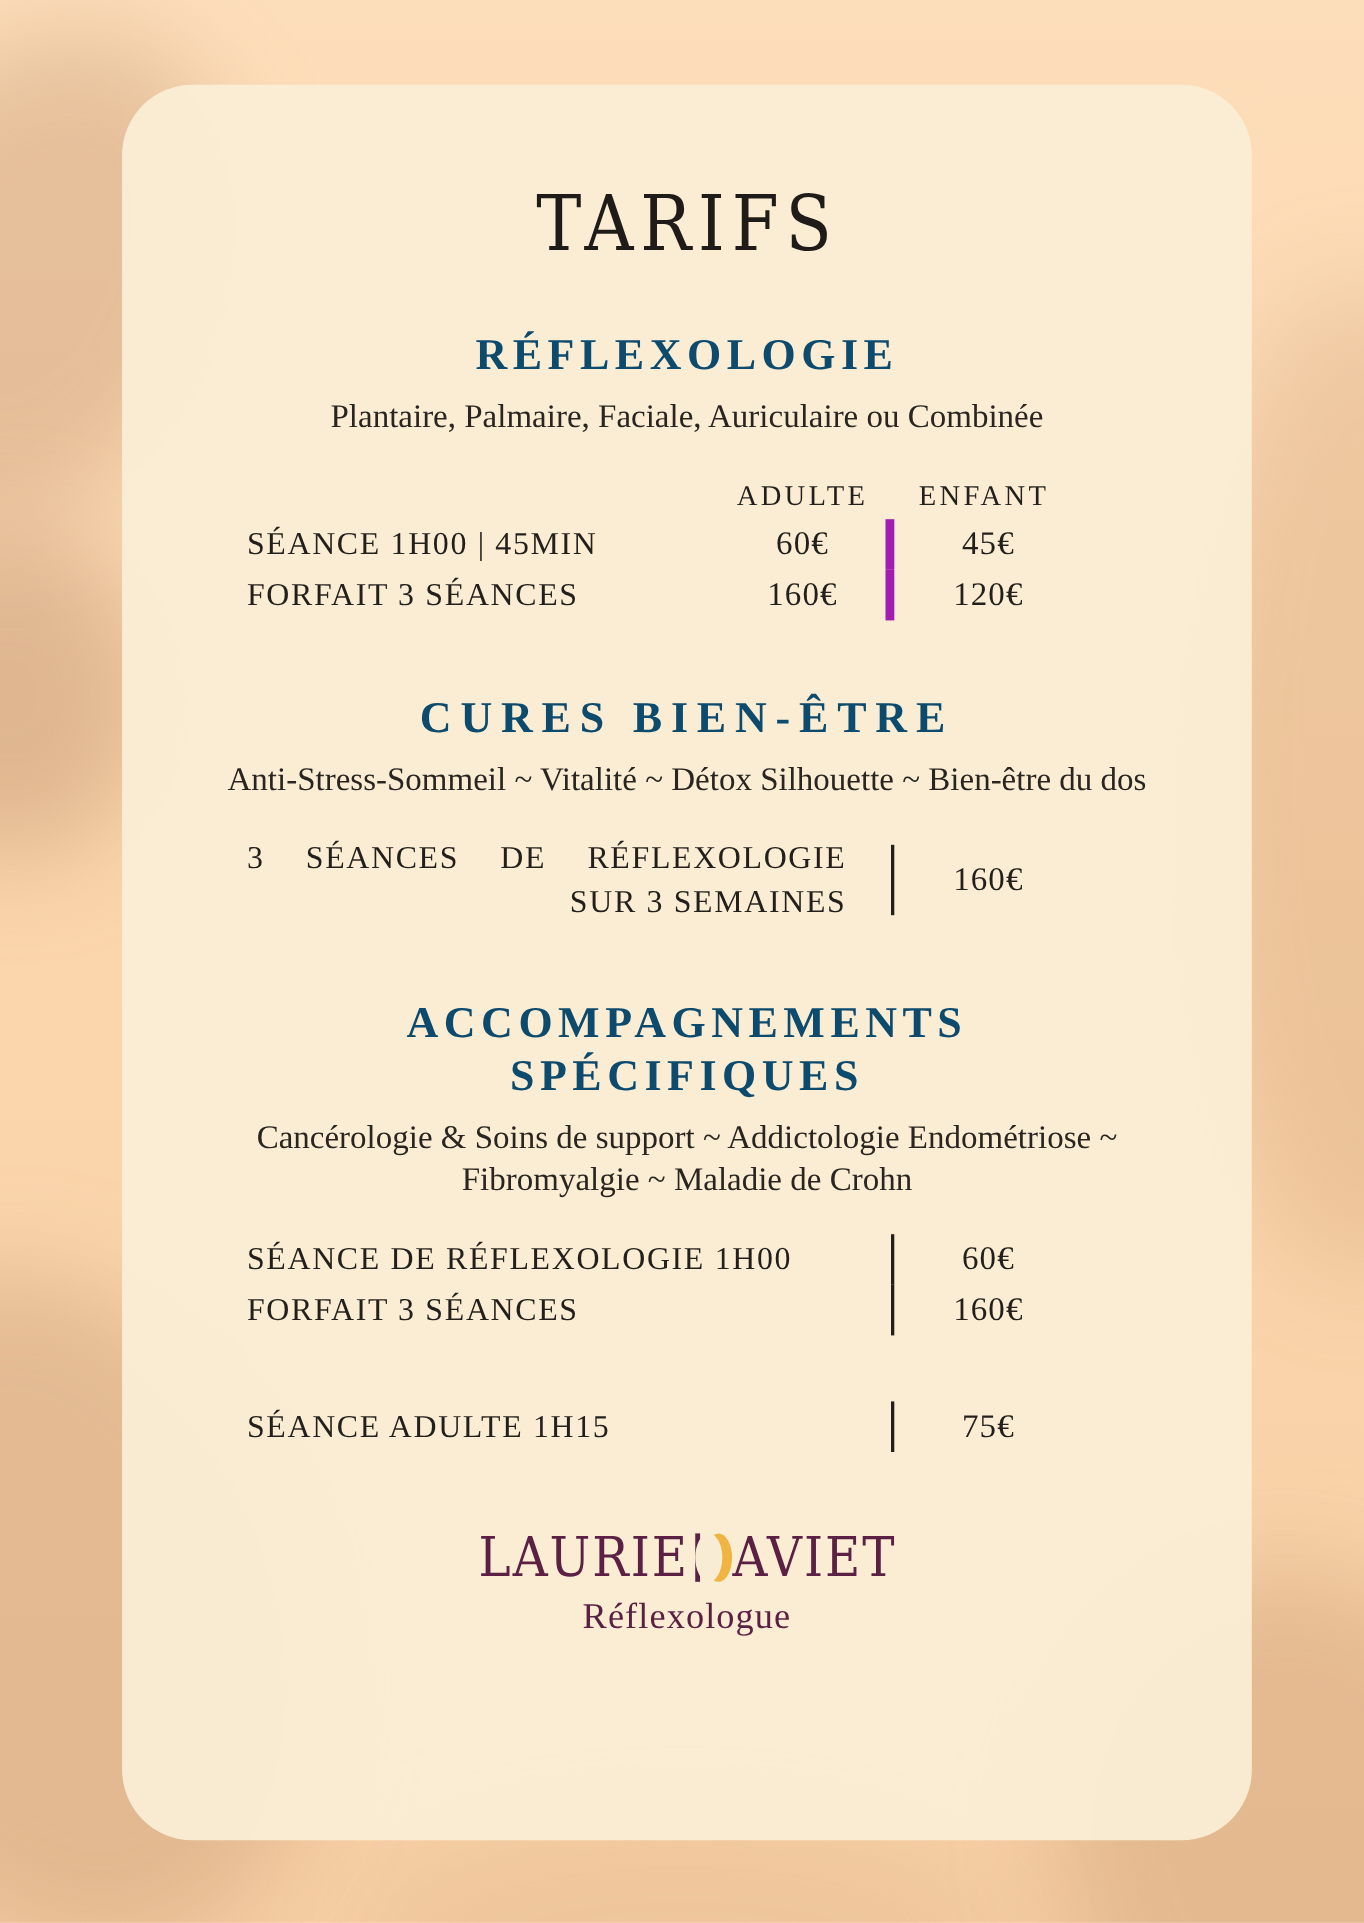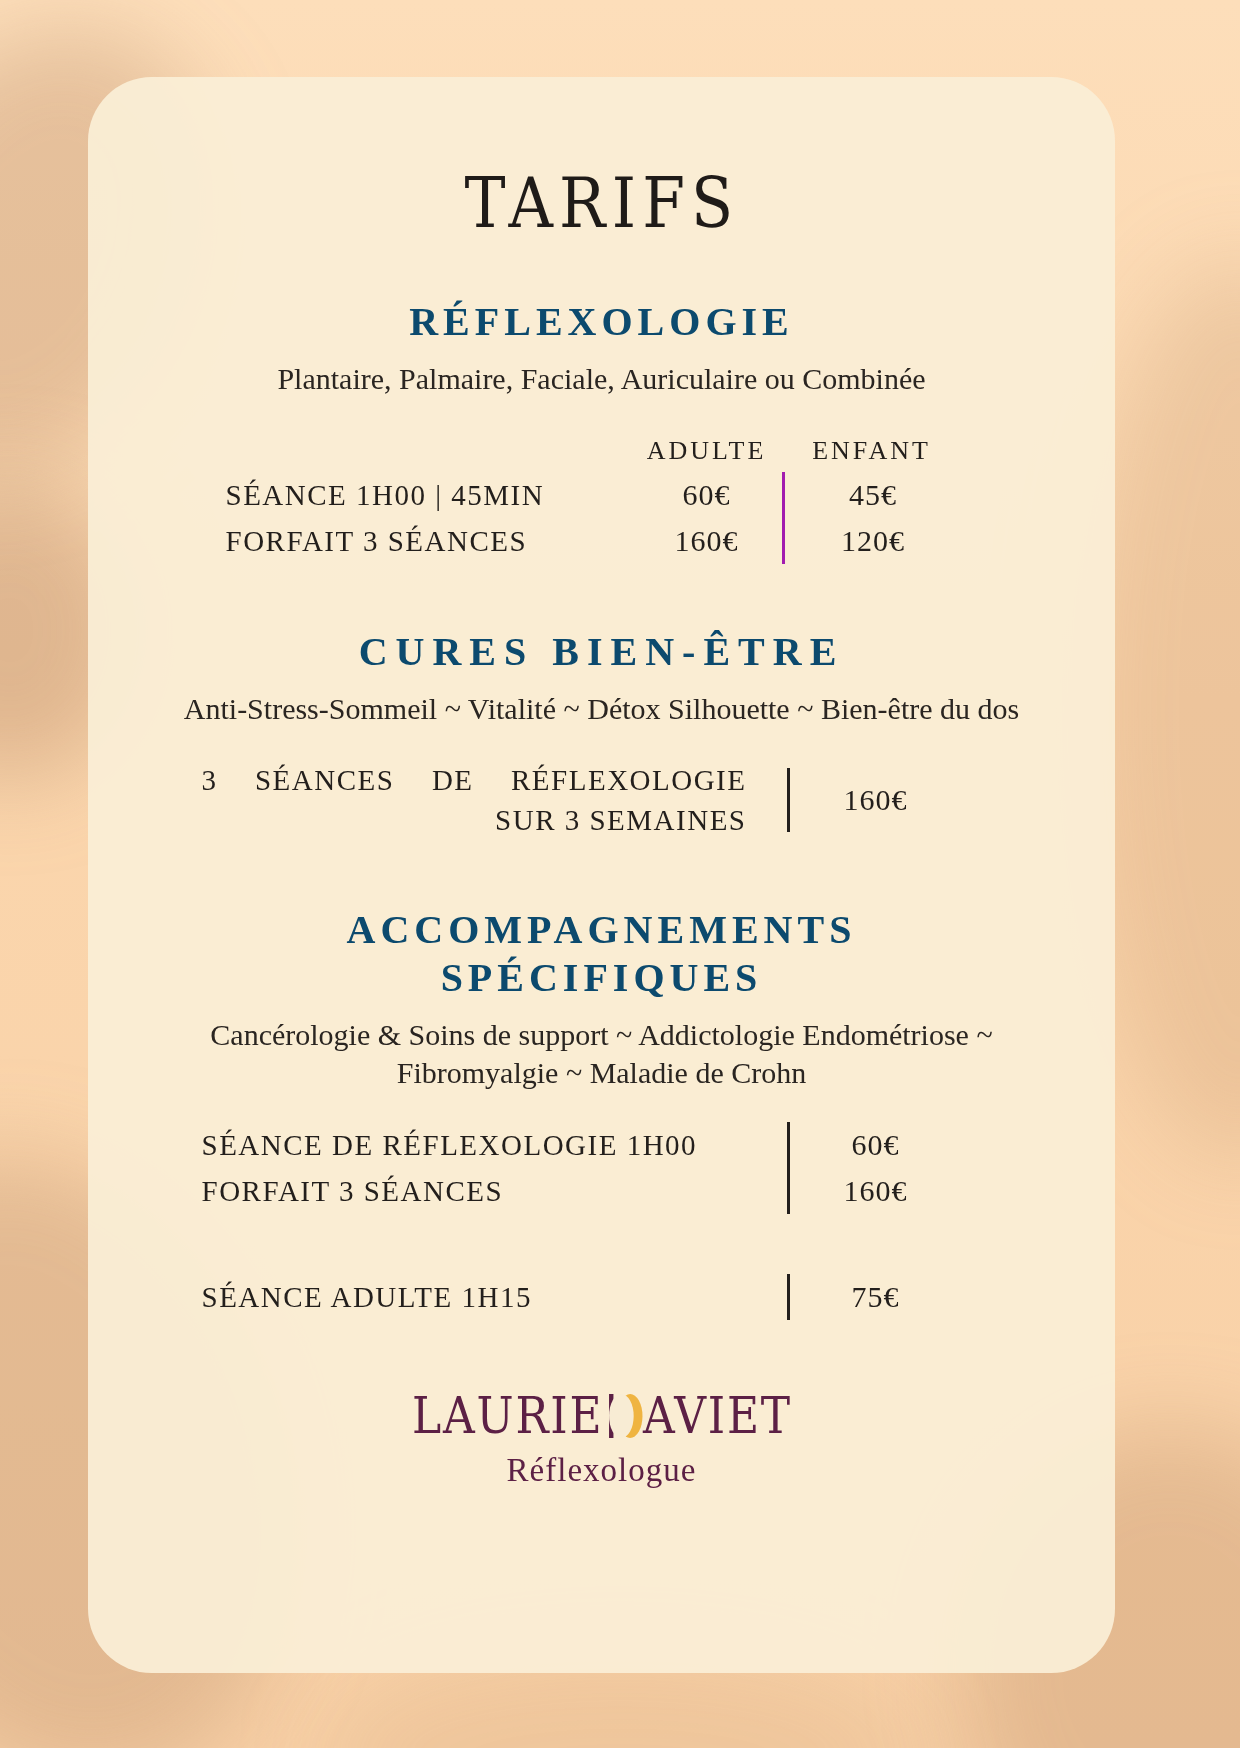--- a/index.html
+++ b/index.html
@@ -12,44 +12,44 @@
   
   .blob{position:absolute;border-radius:50%;filter:blur(46px);pointer-events:none;}
   .blob.b1{left:-140px;top:20px;width:340px;height:460px;background:rgba(176,126,89,.30);transform:rotate(24deg);}
   .blob.b2{left:-120px;top:480px;width:260px;height:300px;background:rgba(170,120,84,.34);}
   .blob.b3{left:-180px;top:1150px;width:460px;height:640px;background:rgba(176,128,92,.30);transform:rotate(-18deg);}
   .blob.b4{right:-160px;top:260px;width:320px;height:900px;background:rgba(196,146,104,.26);}
   .blob.b5{right:-140px;bottom:-160px;width:420px;height:480px;background:rgba(182,132,94,.30);}
   .blob.b6{left:320px;bottom:-120px;width:600px;height:220px;background:rgba(200,154,112,.18);}
 
   .card{
-    position:absolute;left:88px;top:77px;width:1027px;height:1596px;
+    position:absolute;left:111px;top:77px;width:1027px;height:1596px;
     border-radius:64px;background:rgba(250,238,214,.94);
   }
   .content{width:840px;margin:0 auto;padding-top:88px;text-align:center;}
 
   .tarifs{
     margin:0 0 56px;font-weight:400;font-size:70px;line-height:1.1;
     letter-spacing:7px;color:#1f1b18;font-family:"DejaVu Serif","Liberation Serif",serif;
     transform:scaleX(.88);transform-origin:center;
   }
   .h2{
     margin:0;font-weight:700;font-size:40px;line-height:48px;letter-spacing:5px;color:#0c4a6e;
   }
   .h2.wide{letter-spacing:8px;}
   .h2 .hline{display:block;line-height:47px;}
   .sub{margin:14px 0 0;font-size:30px;line-height:38px;color:#2a2521;}
 
   
   .ptable{display:grid;grid-template-columns:430px 150px 180px;width:760px;margin:32px 0 0 20px;}
   .ptable .blank{height:42px;}
   .colhead{font-size:26px;letter-spacing:3px;line-height:42px;text-align:center;}
-  .plabel{font-size:29px;letter-spacing:1.5px;line-height:46px;text-align:left;white-space:nowrap;margin-left:24px;}
+  .plabel{font-size:29px;letter-spacing:1.5px;line-height:46px;text-align:left;white-space:nowrap;}
   .pval{font-size:30px;letter-spacing:1px;line-height:46px;text-align:center;}
-  .pval.divided{border-left:3px solid #a21caf;}
+  .pval.divided{border-left:8px solid #a21caf;}
 
   
   .srow{display:grid;grid-template-columns:545px 40px 175px;width:760px;margin:30px 0 0 20px;align-items:stretch;}
   .srow .slabel{font-size:29px;letter-spacing:1.5px;line-height:46px;text-align:left;white-space:nowrap;}
   .srow .slabel.two{line-height:40px;padding:2px 0;}
   .srow .jline{display:block;text-align:justify;text-align-last:justify;}
   .srow .lline{display:block;text-align:right;}
   .srow .spacer{}
   .srow .sprice{border-left:3px solid #231f1c;display:flex;align-items:center;justify-content:center;
     font-size:30px;letter-spacing:1px;}

